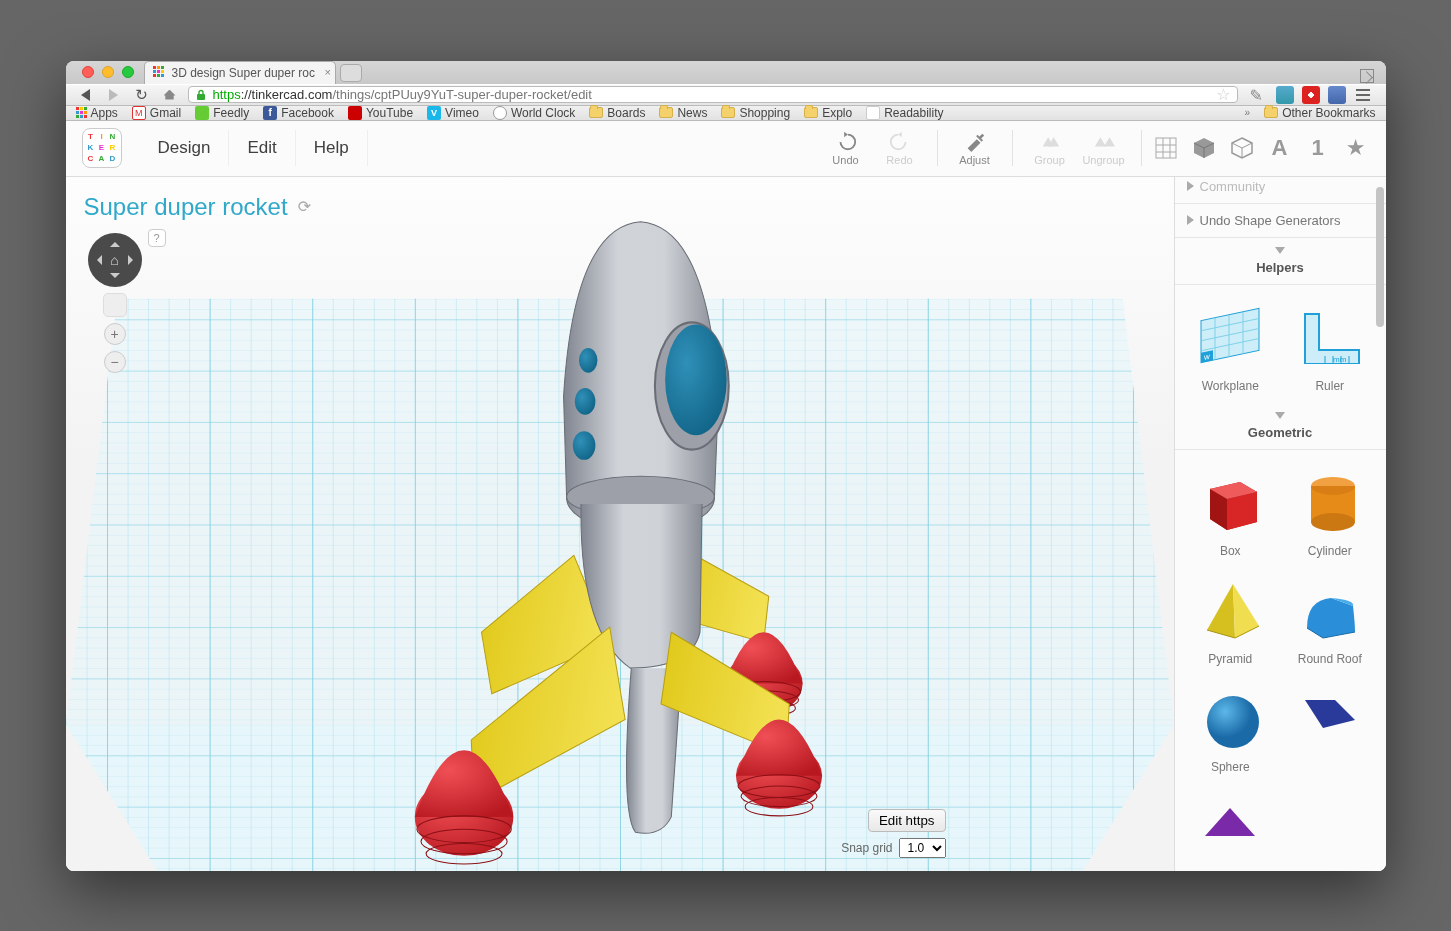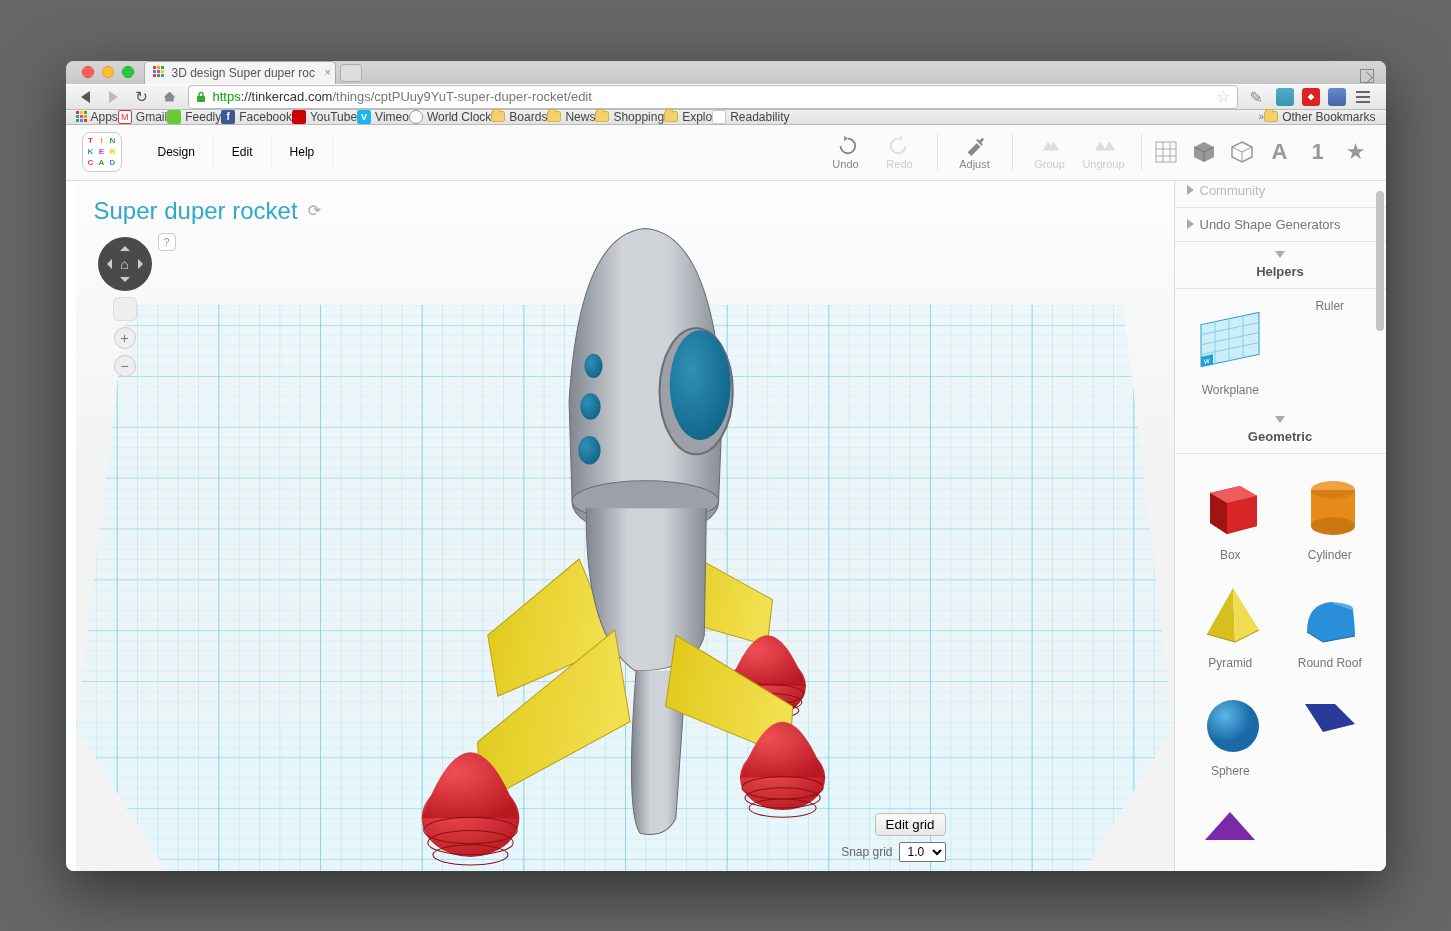--- a/index.html
+++ b/index.html
@@ -66,62 +66,62 @@
     display:flex;
     align-items:center;
     padding:0 10px;
     gap:8px;
   }
   .navbtn{width:20px;height:20px;display:flex;align-items:center;justify-content:center;color:#666;}
   .arrow-left::before{content:"";width:0;height:0;border-top:6px solid transparent;border-bottom:6px solid transparent;border-right:9px solid #555;}
   .arrow-right::before{content:"";width:0;height:0;border-top:6px solid transparent;border-bottom:6px solid transparent;border-left:9px solid #bbb;}
   .reload::before{content:"↻";font-size:15px;color:#555;}
   .homei::before{content:"";display:block;width:12px;height:10px;background:#888;clip-path:polygon(50% 0,100% 60%,85% 60%,85% 100%,15% 100%,15% 60%,0 60%);}
-  .urlbar{flex:1;height:24px;background:#fff;border:1px solid #bbb;border-radius:4px;display:flex;align-items:center;padding:0 6px;font-size:13px;color:#333;}
+  .urlbar{flex:1;height:17px;background:#fff;border:1px solid #bbb;border-radius:4px;display:flex;align-items:center;padding:0 6px;font-size:13px;color:#333;}
   .lock{width:12px;height:12px;margin-right:6px;}
   .lock svg{display:block;}
   .urlproto{color:#0a0;}
   .urltext{color:#777;}
   .urlhost{color:#333;}
   .staricon{color:#ccc;font-size:16px;padding-left:4px;}
   .exticons{display:flex;gap:8px;align-items:center;padding:0 4px;}
   .exticons span{width:18px;height:18px;border-radius:3px;}
   .evernote{color:#888;font-size:16px;}
   .exticons .sq{background:linear-gradient(#5ac,#39a);}
   .exticons .red{background:radial-gradient(circle,#fff 20%,#d22 22%);}
   .exticons .blue{background:linear-gradient(#68c,#46a);}
   .exticons .burger{display:flex;flex-direction:column;gap:3px;justify-content:center;align-items:center;}
   .exticons .burger i{width:14px;height:2px;background:#666;}
 
-  .bookbar{height:26px;background:linear-gradient(#f0f0f0,#e2e2e2);border-bottom:1px solid #bbb;display:flex;align-items:center;padding:0 10px;gap:0;font-size:12px;color:#444;}
+  .bookbar{height:26px;background:linear-gradient(#f0f0f0,#e2e2e2);border-bottom:1px solid #bbb;display:flex;align-items:center;padding:0 10px;gap:14px;font-size:12px;color:#444;}
   .bm{display:flex;align-items:center;gap:4px;white-space:nowrap;}
   .bm .bico{width:14px;height:14px;border-radius:2px;}
   .appsico{display:grid;grid-template-columns:repeat(3,3px);grid-template-rows:repeat(3,3px);gap:1px;}
   .appsico i{width:3px;height:3px;}
   .folder{width:14px;height:11px;background:#f4d16a;border-radius:2px;border:1px solid #d4b14a; position:relative;}
   .folder::before{content:"";position:absolute;top:-3px;left:0;width:6px;height:3px;background:#f4d16a;border:1px solid #d4b14a;border-bottom:none;border-radius:2px 2px 0 0;}
   .spacer{flex:1;}
   .chev{font-size:10px;color:#777;}
 
   .app{flex:1;background:#fff;display:flex;flex-direction:column;position:relative;}
   .appbar{height:56px;border-bottom:1px solid #ddd;display:flex;align-items:center;padding:0 16px;background:#fbfbfb;}
   .logo{width:40px;height:40px;border:1px solid #ccc;border-radius:8px;background:#fff;display:grid;grid-template-columns:repeat(3,1fr);grid-template-rows:repeat(3,1fr);padding:3px;gap:1px;}
   .logo span{font-size:8px;font-weight:bold;text-align:center;line-height:10px;}
   .menus{display:flex;margin-left:18px;}
-  .menus .m{padding:8px 18px;color:#000000;font-size:12px;border-right:1px solid #eee;}
+  .menus .m{padding:8px 18px;color:#404040;font-size:17px;border-right:1px solid #eee;}
   .actgrp{margin-left:auto;display:flex;gap:0;align-items:center;}
   .act{width:54px;text-align:center;color:#888;font-size:11px;display:flex;flex-direction:column;align-items:center;gap:2px;}
   .act.dis{color:#ccc;}
   .act svg{width:22px;height:22px;}
   .vsep{width:1px;height:36px;background:#e2e2e2;margin:0 10px;}
   .toolicons{display:flex;gap:10px;align-items:center;color:#999;}
   .toolicons .ti{width:28px;height:28px;display:flex;align-items:center;justify-content:center;font-size:22px;}
 
   .workarea{flex:1;display:flex;position:relative;overflow:hidden;}
-  .canvaswrap{flex:1;position:relative;background:linear-gradient(#fdfdfd,#f3f3f3 40%);margin-left:10px;}
+  .canvaswrap{flex:1;position:relative;background:linear-gradient(#fdfdfd,#f3f3f3 40%);}
   .canvaswrap svg{position:absolute;inset:0;width:100%;height:100%;}
   .projtitle{position:absolute;top:16px;left:18px;font-size:24px;color:#2fa8c9;font-weight:300;display:flex;align-items:center;gap:10px;}
   .projtitle .sync{color:#aaa;font-size:16px;}
   .navcube{position:absolute;top:56px;left:22px;display:flex;flex-direction:column;align-items:center;gap:6px;}
   .navdisk{width:54px;height:54px;border-radius:50%;background:#4a4a4a;position:relative;}
   .navdisk::before{content:"⌂";position:absolute;top:50%;left:50%;transform:translate(-50%,-50%);color:#ddd;font-size:14px;}
   .navdisk .tri{position:absolute;width:0;height:0;border:5px solid transparent;}
   .navdisk .up{border-bottom-color:#ccc;top:4px;left:50%;transform:translateX(-50%);}
   .navdisk .dn{border-top-color:#ccc;bottom:4px;left:50%;transform:translateX(-50%);}
   .navdisk .lf{border-right-color:#ccc;left:4px;top:50%;transform:translateY(-50%);}
@@ -459,21 +459,21 @@
                 <span class="tri rt"></span>
             </div>
             <div class="help">?</div>
           </div>
           <div class="zhome"></div>
           <div class="zbtn">+</div>
           <div class="zbtn">−</div>
         </div>
 
         <div class="gridctl">
-          <button class="editgrid">Edit grid</button>
+          <button class="editgrid">Edit https</button>
           <div class="snap">
             <span>Snap grid</span>
             <select><option>1.0</option></select>
           </div>
         </div>
       </div>
 
       <div class="sidepanel">
         <div class="phead" style="padding-top:2px;color:#bI apologize;">
             <span class="tri-r"></span>
@@ -497,20 +497,29 @@
                       <path d="M6 28h58M6 38h58M6 48h58M20 18v42M34 18v42M48 18v42"></path>
                     </g>
                     <rect x="6" y="50" width="12" height="10" fill="#1fa0d8"></rect>
                     <text x="9" y="58" font-size="8" fill="#fff">w</text>
                   </g>
                 </svg>
               </div>
             <span>Workplane</span>
           </div>
           <div class="shape">
+            <div class="thumb">
+                <svg width="70" height="60">
+                  <path d="M10 10 L24 10 L24 46 L64 46 L64 60 L10 60 Z" fill="#cdeef9" stroke="#1fa0d8" stroke-width="2"></path>
+                  <g stroke="#1fa0d8">
+                    <path d="M30 52v8M38 52v8M46 52v8M54 52v8"></path>
+                  </g>
+                  <text x="38" y="58" font-size="8" fill="#1fa0d8">mm</text>
+                </svg>
+              </div>
             <span>Ruler</span>
           </div>
         </div>
         <div class="phead bold">
             <span class="tri-d"></span>
             <span>Geometric</span>
           </div>
         <div class="shapes">
           <div class="shape">
             <div class="thumb">

